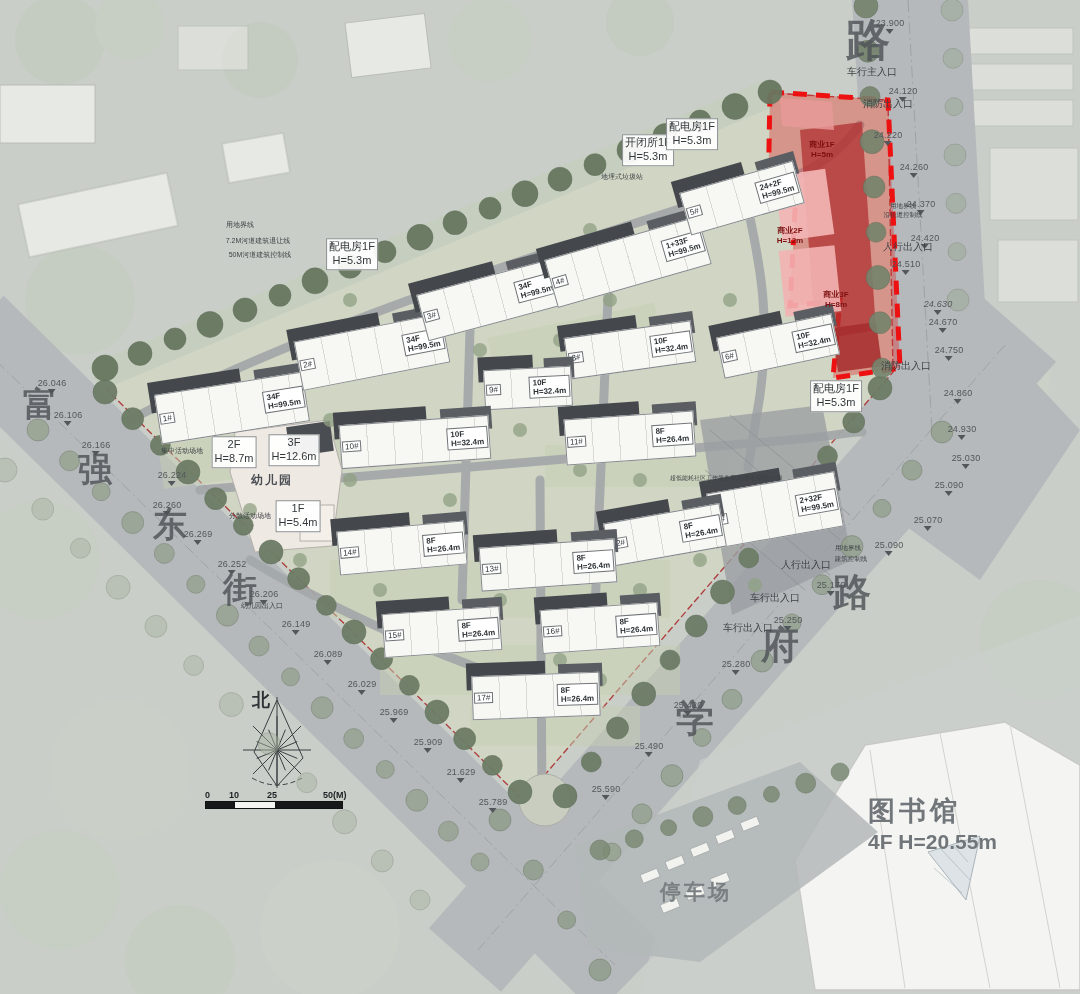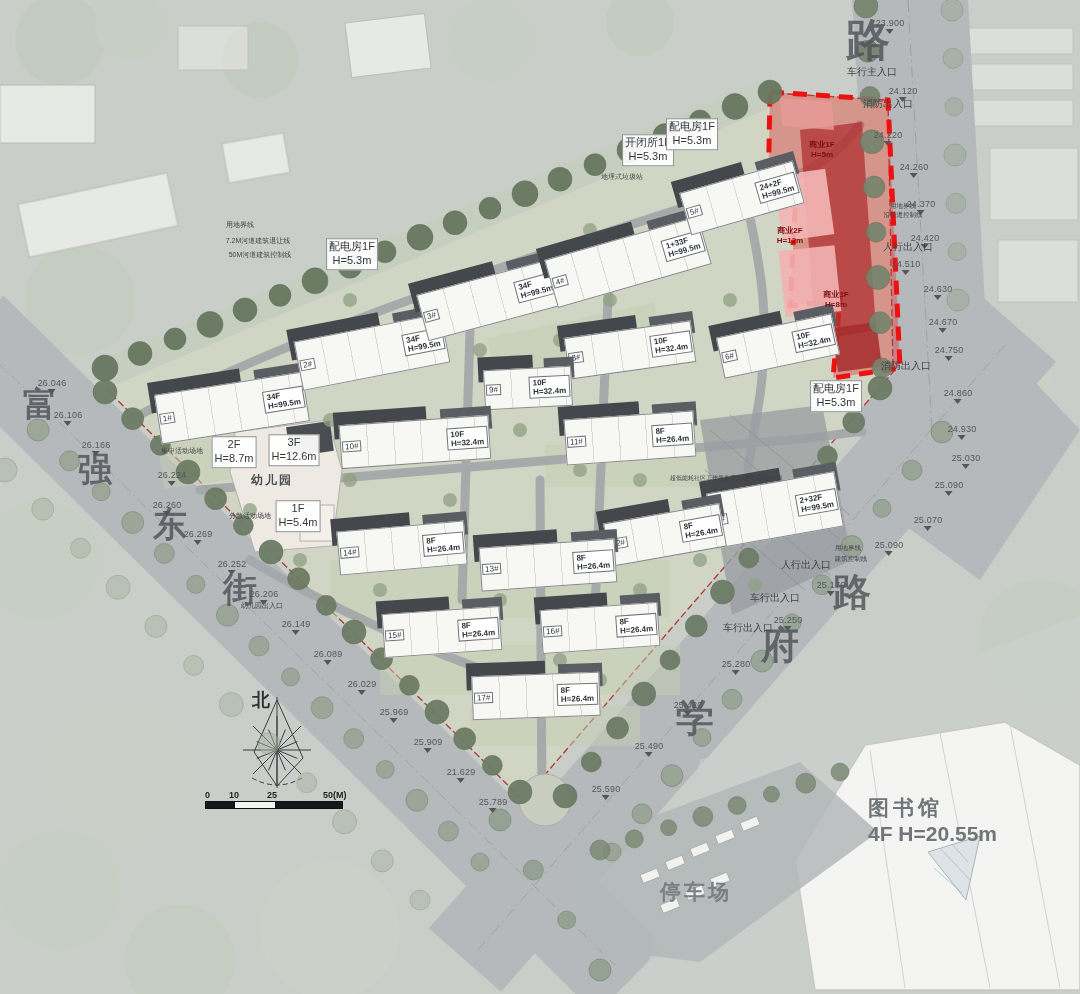--- a/index.html
+++ b/index.html
@@ -21,21 +21,21 @@
   .specbox{position:absolute;right:2px;top:50%;transform:translateY(-50%);background:#fff;border:1px solid #6f7376;
          font-size:8px;padding:1px 3px;color:#2e3235;white-space:pre;line-height:1.15;font-weight:bold;z-index:2;text-align:left;}
   .roadchar{position:absolute;transform:translate(-50%,-50%);color:rgba(78,83,88,.82);font-weight:bold;}
   .comm{position:absolute;transform:translate(-50%,-50%);color:#7c1010;font-size:8px;font-weight:bold;
         white-space:pre;text-align:center;line-height:1.25;}
   .fac{position:absolute;transform:translate(-50%,-50%);background:rgba(255,255,255,.93);border:1px solid #8a8e90;
        font-size:11px;padding:1px 2px;color:#34383b;white-space:pre;text-align:center;line-height:1.25;}
   .fac.plain{background:transparent;border:none;font-size:12px;font-weight:bold;color:#4a4e52;letter-spacing:2px;}
   .note{position:absolute;transform:translate(-50%,-50%);color:#3e4246;font-size:10px;white-space:nowrap;}
   #liblabel{position:absolute;left:868px;top:795px;color:#70767a;font-weight:bold;line-height:1.25;}
-  #liblabel .nm{font-size:21px;letter-spacing:4px;}
+  #liblabel .nm{font-size:27px;letter-spacing:4px;}
   #liblabel .sp{font-size:21px;}
   #parklabel{position:absolute;left:660px;top:878px;color:#7a7f82;font-weight:bold;font-size:21px;letter-spacing:3px;}
   #northlabel{position:absolute;left:252px;top:688px;color:#2f3337;font-weight:bold;font-size:18px;}
   #scalebar{position:absolute;left:205px;top:790px;width:150px;height:22px;}
   #scalebar .ticks{position:relative;height:11px;font-size:9px;color:#1d2023;font-weight:bold;}
   #scalebar .ticks span{position:absolute;top:0;}
   #scalebar .bar{display:flex;width:136px;height:6px;border:1px solid #101214;}
   #scalebar .bar .b1{width:28px;background:#16181a;}
   #scalebar .bar .b2{width:40px;background:#f5f5f3;border-left:1px solid #101214;border-right:1px solid #101214;}
   #scalebar .bar .b3{width:66px;background:#16181a;}
@@ -573,21 +573,21 @@
         <span class="tri"></span>
       </div>
       <div class="elev" style="left: 925px; top: 233px;">
         <span>24.420</span>
         <span class="tri"></span>
       </div>
       <div class="elev" style="left: 906px; top: 259px;">
         <span>24.510</span>
         <span class="tri"></span>
       </div>
-      <div class="elev" style="left: 938px; top: 284px;">
+      <div class="elev" style="left: 938px; top: 299px; font-style: italic;">
         <span>24.630</span>
         <span class="tri"></span>
       </div>
       <div class="elev" style="left: 943px; top: 317px;">
         <span>24.670</span>
         <span class="tri"></span>
       </div>
       <div class="elev" style="left: 949px; top: 345px;">
         <span>24.750</span>
         <span class="tri"></span>

